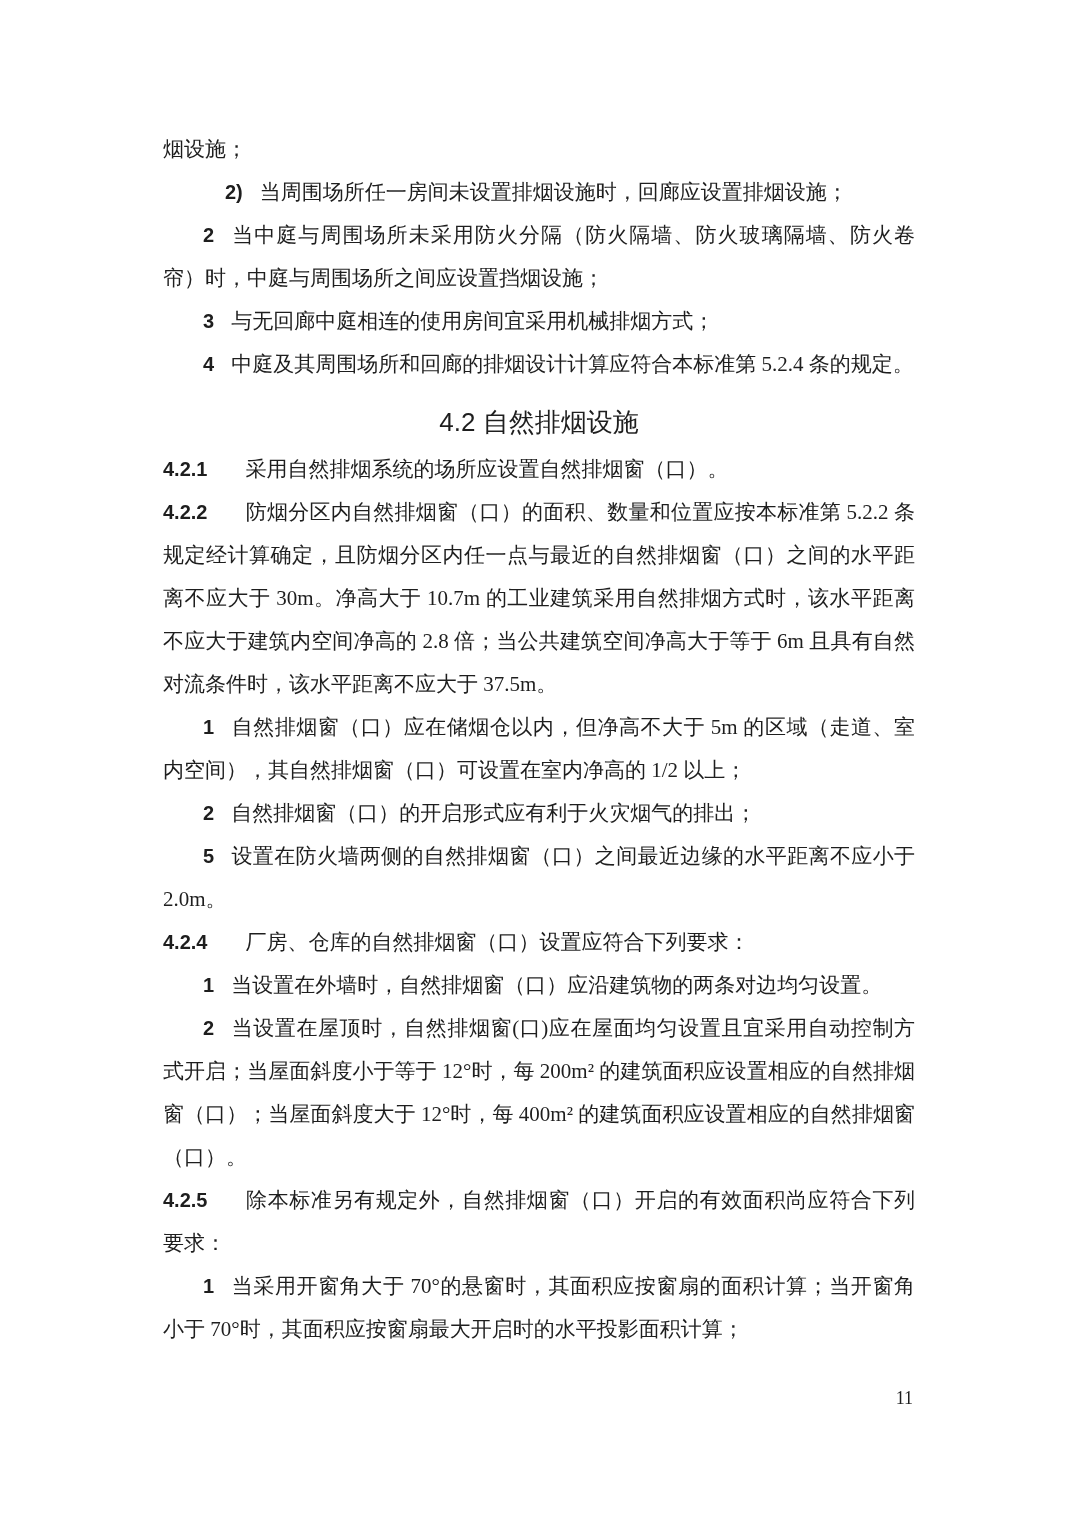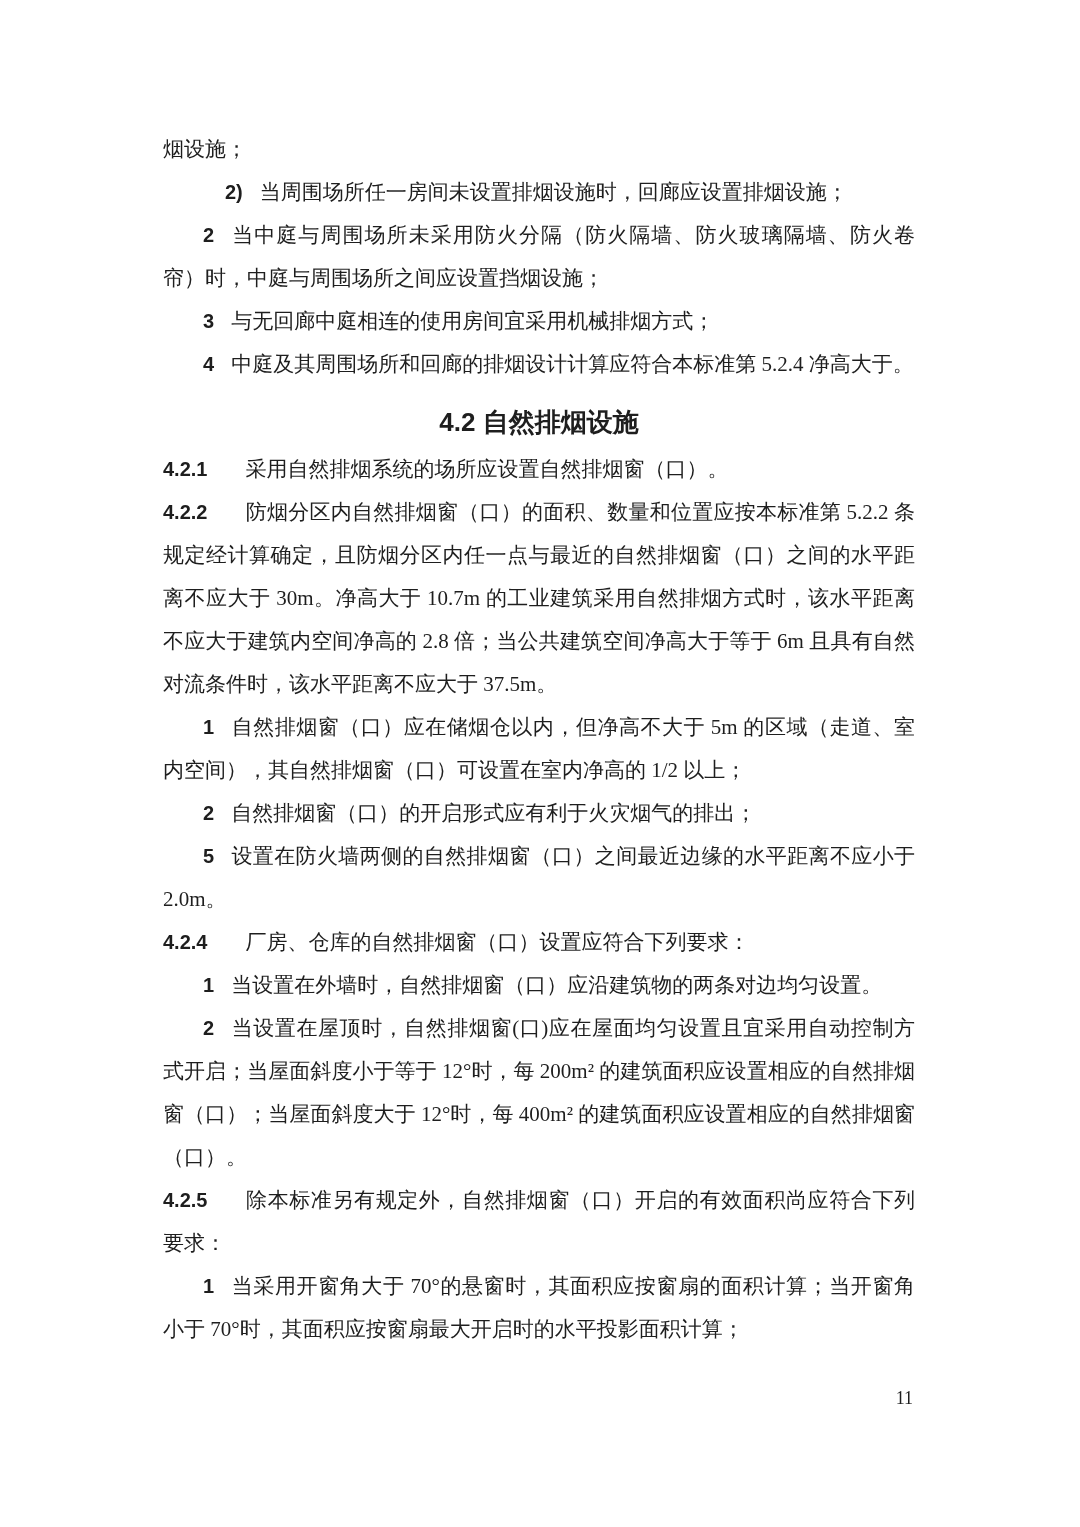--- a/index.html
+++ b/index.html
@@ -32,42 +32,42 @@
     font-family: "Liberation Sans", "DejaVu Sans", sans-serif;
     font-size: 20px;
     margin-right: 17px;
   }
   .clause > .num { margin-right: 38px; }
   .heading {
     margin: 13px 0 3px 0;
     font-size: 26px;
     line-height: 46px;
     text-align: center;
-    font-weight: 700;
+    font-weight: 400;
     font-family: "Liberation Sans", "DejaVu Sans", sans-serif;
   }
   .page-number {
     position: absolute;
     top: 1386px;
     right: 167px;
     font-size: 18px;
     line-height: 24px;
     text-align: center;
   }
 </style>
 </head>
 <body>
 
 <div class="page">
   <main class="content" id="content">
       <p class="para continuation"><span class="txt">烟设施；</span></p>
       <p class="para subitem"><span class="num">2)</span><span class="txt">当周围场所任一房间未设置排烟设施时，回廊应设置排烟设施；</span></p>
       <p class="para item"><span class="num">2</span><span class="txt">当中庭与周围场所未采用防火分隔（防火隔墙、防火玻璃隔墙、防火卷帘）时，中庭与周围场所之间应设置挡烟设施；</span></p>
       <p class="para item"><span class="num">3</span><span class="txt">与无回廊中庭相连的使用房间宜采用机械排烟方式；</span></p>
-      <p class="para item"><span class="num">4</span><span class="txt">中庭及其周围场所和回廊的排烟设计计算应符合本标准第 5.2.4 净高大于。</span></p>
+      <p class="para item"><span class="num">4</span><span class="txt">中庭及其周围场所和回廊的排烟设计计算应符合本标准第 5.2.4 条的规定。</span></p>
       <h2 class="heading">4.2 自然排烟设施</h2>
       <p class="para clause"><span class="num">4.2.1</span><span class="txt">采用自然排烟系统的场所应设置自然排烟窗（口）。</span></p>
       <p class="para clause"><span class="num">4.2.2</span><span class="txt">防烟分区内自然排烟窗（口）的面积、数量和位置应按本标准第 5.2.2 条规定经计算确定，且防烟分区内任一点与最近的自然排烟窗（口）之间的水平距离不应大于 30m。净高大于 10.7m 的工业建筑采用自然排烟方式时，该水平距离不应大于建筑内空间净高的 2.8 倍；当公共建筑空间净高大于等于 6m 且具有自然对流条件时，该水平距离不应大于 37.5m。</span></p>
       <p class="para item"><span class="num">1</span><span class="txt">自然排烟窗（口）应在储烟仓以内，但净高不大于 5m 的区域（走道、室内空间），其自然排烟窗（口）可设置在室内净高的 1/2 以上；</span></p>
       <p class="para item"><span class="num">2</span><span class="txt">自然排烟窗（口）的开启形式应有利于火灾烟气的排出；</span></p>
       <p class="para item"><span class="num">5</span><span class="txt">设置在防火墙两侧的自然排烟窗（口）之间最近边缘的水平距离不应小于 2.0m。</span></p>
       <p class="para clause"><span class="num">4.2.4</span><span class="txt">厂房、仓库的自然排烟窗（口）设置应符合下列要求：</span></p>
       <p class="para item"><span class="num">1</span><span class="txt">当设置在外墙时，自然排烟窗（口）应沿建筑物的两条对边均匀设置。</span></p>
       <p class="para item"><span class="num">2</span><span class="txt">当设置在屋顶时，自然排烟窗(口)应在屋面均匀设置且宜采用自动控制方式开启；当屋面斜度小于等于 12°时，每 200m² 的建筑面积应设置相应的自然排烟窗（口）；当屋面斜度大于 12°时，每 400m² 的建筑面积应设置相应的自然排烟窗（口）。</span></p>
       <p class="para clause"><span class="num">4.2.5</span><span class="txt">除本标准另有规定外，自然排烟窗（口）开启的有效面积尚应符合下列要求：</span></p>

